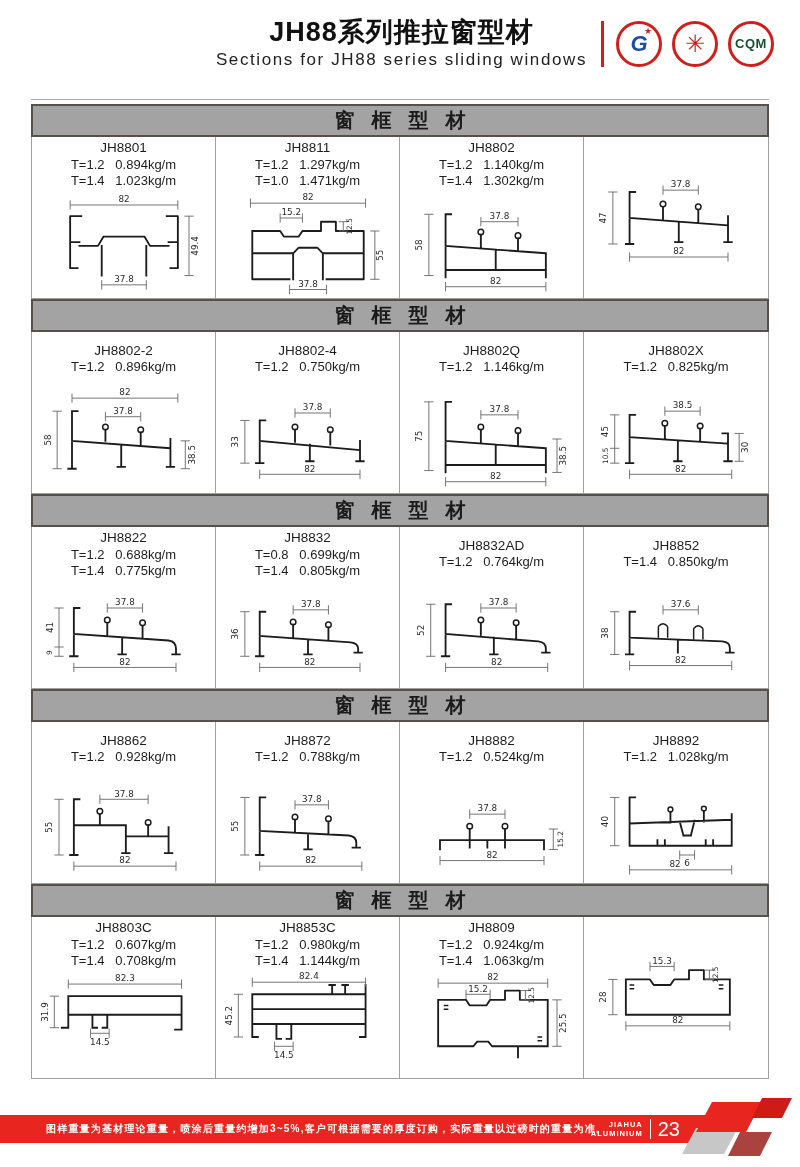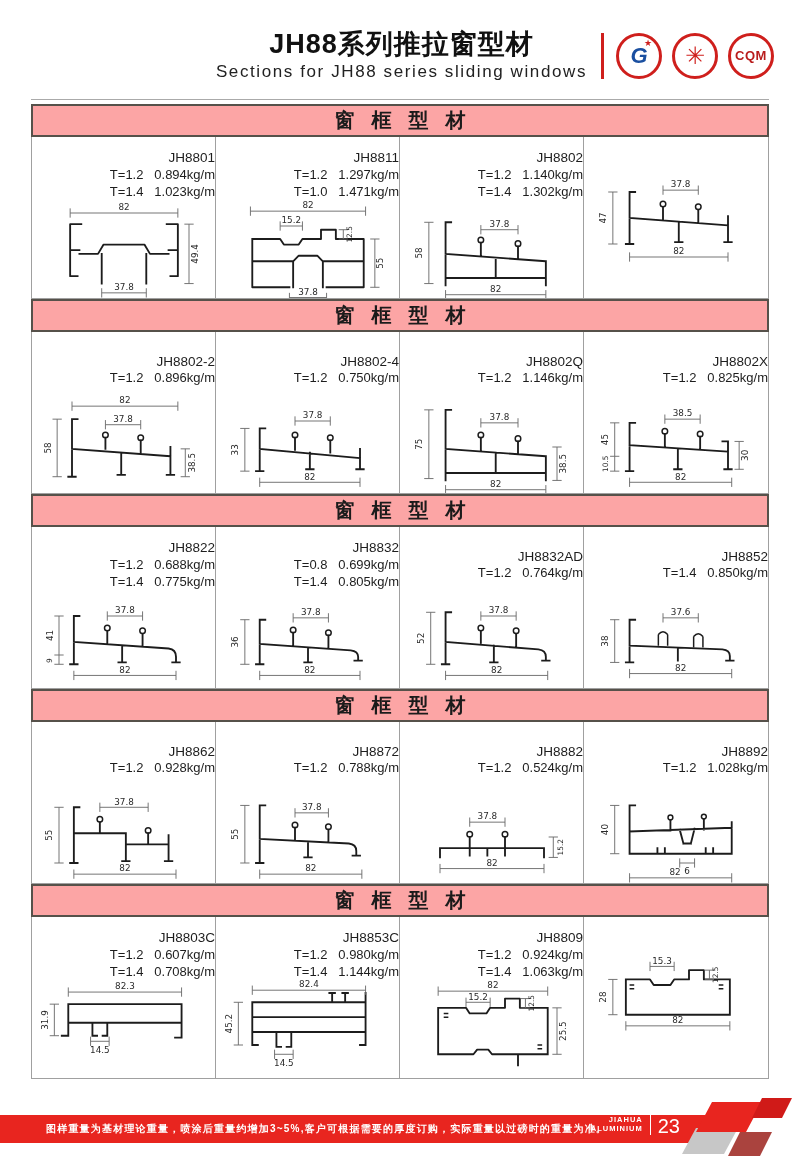--- a/index.html
+++ b/index.html
@@ -1,47 +1,47 @@
 <!DOCTYPE html>
 <html><head>
 <meta charset="utf-8">
 <style>
   html,body{margin:0;padding:0;}
   body{width:800px;height:1167px;background:#ffffff;font-family:"Liberation Sans","DejaVu Sans",sans-serif;position:relative;overflow:hidden;}
   
-  .hdr{position:absolute;top:30px;left:0;right:26px;display:flex;justify-content:flex-end;align-items:center;gap:12px;}
+  .hdr{position:absolute;top:18px;left:0;right:26px;display:flex;justify-content:flex-end;align-items:center;gap:12px;}
   .title-block{text-align:center;padding-right:2px;}
   .title{font-size:27px;font-weight:bold;color:#111;letter-spacing:1px;line-height:1.1;}
   .subtitle{font-size:17px;color:#222;letter-spacing:1.6px;margin-top:2px;}
   .hdr-divider{width:3px;height:46px;background:#cf1f1c;}
   .logos{display:flex;gap:10px;align-items:center;}
   .logo{width:46px;height:46px;border-radius:50%;border:3px solid #cf1f1c;box-sizing:border-box;display:flex;align-items:center;justify-content:center;position:relative;background:#fff;}
   .logo-g{color:#1a4fa0;font-weight:bold;font-style:italic;font-size:22px;}
   .logo-g .star{position:absolute;top:2px;right:7px;color:#cf1f1c;font-size:9px;font-style:normal;}
   .logo-star{color:#cf1f1c;font-size:24px;line-height:1;}
-  .logo-cqm{color:#b91c1c;font-weight:bold;font-size:13px;letter-spacing:0.5px;}
+  .logo-cqm{color:#14532d;font-weight:bold;font-size:13px;letter-spacing:0.5px;}
   
   .catalog{position:absolute;top:99px;left:31px;width:738px;border-top:1px solid #aaa;padding-top:4px;box-sizing:border-box;}
-  .banner{height:29px;background:#fca5a5;border:2px solid #56514a;display:flex;align-items:center;justify-content:center;font-size:20px;font-weight:bold;color:#1b1b1b;letter-spacing:17px;padding-left:17px;box-sizing:content-box;}
+  .banner{height:29px;background:#a3a3a3;border:2px solid #56514a;display:flex;align-items:center;justify-content:center;font-size:20px;font-weight:bold;color:#1b1b1b;letter-spacing:17px;padding-left:17px;box-sizing:content-box;}
   .row{display:grid;grid-template-columns:repeat(4,1fr);border:1px solid #a0a0a0;border-top:none;box-sizing:border-box;}
   .cell{height:161px;border-right:1px solid #a0a0a0;display:flex;flex-direction:column;box-sizing:border-box;overflow:hidden;}
   .cell:last-child{border-right:none;}
-  .cell-head{min-height:50px;padding-top:13px;display:flex;flex-direction:column;justify-content:center;text-align:right;}
+  .cell-head{min-height:50px;padding-top:2px;display:flex;flex-direction:column;justify-content:center;text-align:center;}
   .model{font-size:13.5px;color:#1d1d1d;line-height:1.3;}
   .spec{font-size:13px;color:#1d1d1d;line-height:1.3;white-space:pre;}
   .drawing{flex:1;display:flex;align-items:center;justify-content:center;}
   .p{fill:none;stroke:#1c1c1c;stroke-width:2;stroke-linejoin:round;stroke-linecap:square;}
   .pc{fill:none;stroke:#1c1c1c;stroke-width:1.6;}
   .d{fill:none;stroke:#6b6b6b;stroke-width:1;}
   .dt{font-size:9.5px;fill:#2a2a2a;font-family:"DejaVu Sans",sans-serif;}
   .dts{font-size:8px;fill:#2a2a2a;font-family:"DejaVu Sans",sans-serif;}
   
   .band{position:absolute;left:0;top:1115px;width:742px;height:28px;background:#e8251f;clip-path:polygon(0 0,100% 0,calc(100% - 22px) 100%,0 100%);}
   .note{position:absolute;left:46px;top:0;height:100%;display:flex;align-items:center;color:#fff;font-size:10px;letter-spacing:1.2px;font-weight:bold;}
-  .brand{position:absolute;right:62px;top:0;height:100%;display:flex;align-items:flex-start;gap:7px;color:#fff;}
+  .brand{position:absolute;right:62px;top:0;height:100%;display:flex;align-items:center;gap:7px;color:#fff;}
   .brand-name{font-size:7.5px;font-weight:bold;letter-spacing:1px;text-align:right;line-height:1.25;}
   .brand-divider{width:1px;height:20px;background:#fff;}
   .page-num{font-size:20px;font-weight:normal;}
   .deco{position:absolute;right:0;top:1098px;}
 </style>
 </head>
 <body>
 
 <div class="hdr">
   <div class="title-block">

